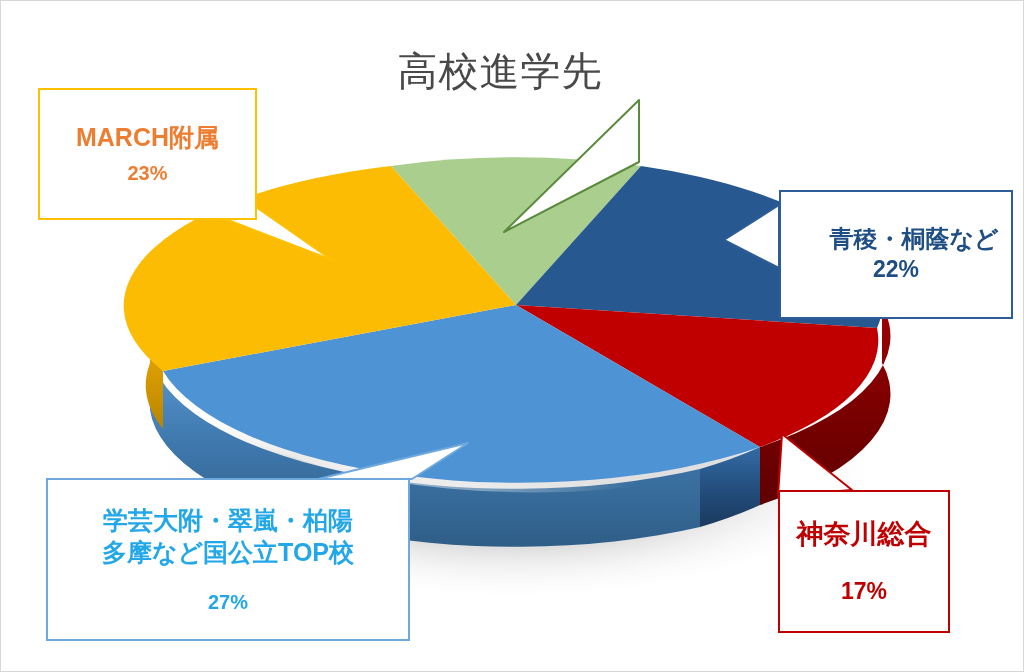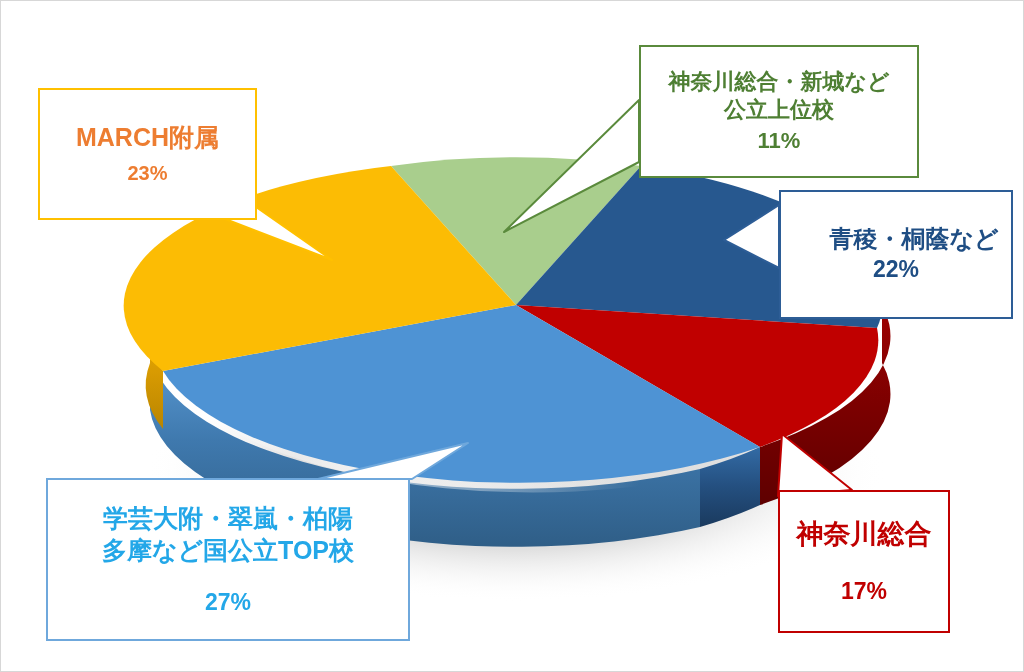--- a/index.html
+++ b/index.html
@@ -93,21 +93,21 @@
   #callout-red .pct { font-size: 23px; margin-top: 26px; }
 
   
   #callout-ltblue {
     left: 46px; top: 478px;
     width: 364px; height: 163px;
     border-color: #6fa8dc;
     color: #23a7e8;
   }
   #callout-ltblue .lbl { font-size: 25px; }
-  #callout-ltblue .pct { font-size: 23px; margin-top: 22px; text-align: right; }
+  #callout-ltblue .pct { font-size: 20px; margin-top: 22px; text-align: right; }
 
   
   #callout-orange {
     left: 38px; top: 88px;
     width: 219px; height: 132px;
     border-color: #ffc000;
     color: #ed7d31;
   }
   #callout-orange .lbl { font-size: 25px; }
   #callout-orange .pct { font-size: 20px; margin-top: 8px; }
@@ -179,26 +179,22 @@
 
     <polygon points="779,205 779,268 724,240" fill="#ffffff" stroke="#2d5d96" stroke-width="2" stroke-linejoin="round"></polygon>
 
     <polygon points="778,496 852,490 782,434" fill="#ffffff" stroke="#c00000" stroke-width="2" stroke-linejoin="round"></polygon>
 
     <polygon points="318,479 412,479 468,443" fill="#ffffff" stroke="#6fa8dc" stroke-width="2" stroke-linejoin="round"></polygon>
 
     <polygon points="194,207 256,207 332,260" fill="#ffffff" stroke="#ffc000" stroke-width="2" stroke-linejoin="round"></polygon>
   </svg>
 
-
-  <div class="callout" id="callout-green">
-    <div class="lbl">神奈川総合・新城など</div>
-    <div class="lbl">公立上位校</div>
-    <div class="pct">11%</div>
-  </div>
+  <div class="chart-title">高校進学先</div>
+
 
   <div class="callout" id="callout-blue">
     <div class="lbl">青稜・桐蔭など</div>
     <div class="pct">22%</div>
   </div>
 
   <div class="callout" id="callout-red">
     <div class="lbl">神奈川総合</div>
     <div class="pct">17%</div>
   </div>

